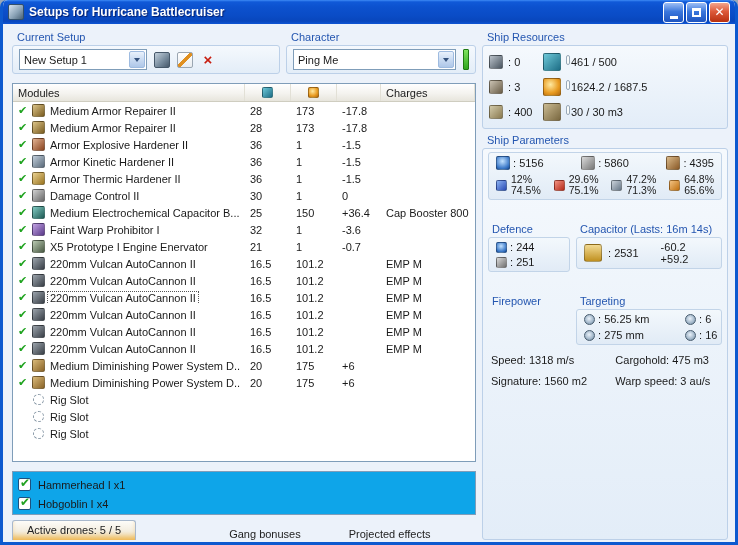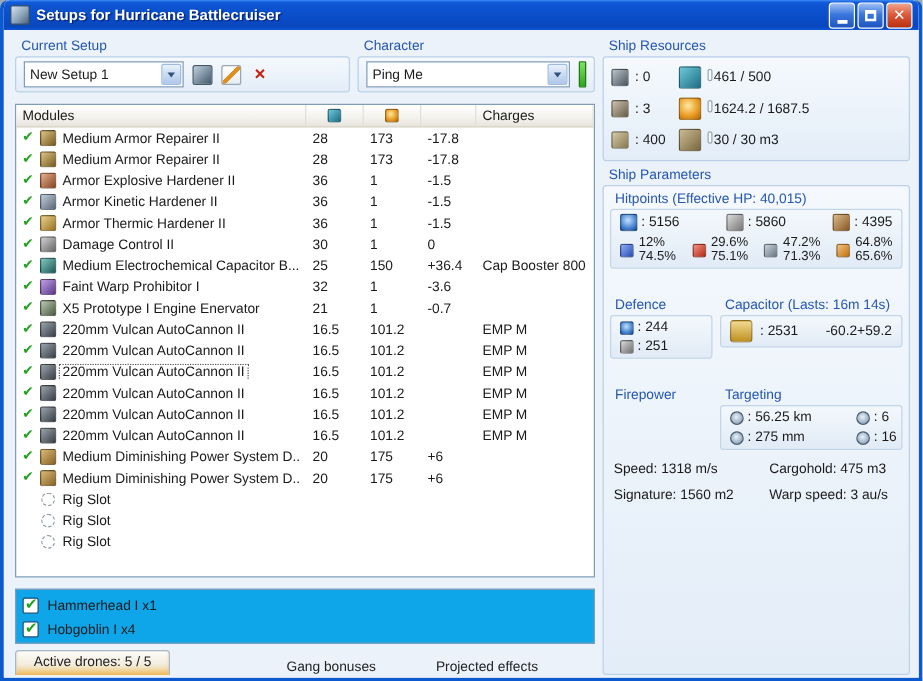--- a/index.html
+++ b/index.html
@@ -153,21 +153,21 @@
   .i-resist-kinetic { background:linear-gradient(135deg,#CAD2DA,#687888); }
   .i-resist-explosive { background:linear-gradient(135deg,#F2C282,#C07010); }
   .two-col { display:flex; gap:6px;margin-top:21px; }
   .sub-narrow { width:82px; flex:0 0 82px; }
   .sub-wide { flex:1; min-width:0; }
   .stack-box { display:flex; flex-direction:column; gap:3px; }
   .i-shield-recharge { background:radial-gradient(circle at 45% 35%,#C2E2FF,#3A78C8 70%,#1A4A90); }
   .i-armor-repair { background:linear-gradient(135deg,#DADADA,#707070); }
   .cap-box { display:flex; align-items:center; gap:6px; }
   .i-capacitor { background:linear-gradient(180deg,#F2DA92,#C09020); border-radius:3px; }
-  .capstack { display:flex; flex-direction:row; line-height:12px; margin-left:16px;justify-content:flex-end; }
+  .capstack { display:flex; flex-direction:column; line-height:12px; margin-left:16px;justify-content:flex-end; }
   .i-volley { background:linear-gradient(135deg,#F2A2A2,#A02020); }
   .i-dps { background:linear-gradient(135deg,#AAAABA,#383848); }
   .targ-box { display:grid; grid-template-columns:97px 1fr; gap:4px 4px; align-items:center; }
   .circ { border-radius:50%; border:1px solid #4A5E70;
     background:radial-gradient(circle at 45% 40%,#EAF2FA,#9AB0C4 65%,#5A7488); }
   .stats { margin-top:8px; display:grid; grid-template-columns:1.2fr 1fr; row-gap:9px; padding:0 3px; }
   .stats span { white-space:nowrap; }
 </style>
 </head>
 <body>
@@ -527,21 +527,20 @@
               </span>
             </div>
           </div>
       </div>
 
       <div class="g-params">
         <div class="glabel">Ship Parameters</div>
         <div class="gbox params-box">
 
           <div>
-            <div class="slabel">Hitpoints (Effective HP: 40,015)</div>
             <div class="sbox">
               <div class="hp-row">
                 <span class="pair">
                     <span class="ic i-shield"></span>
                     <span class="pval">5156</span>
                   </span>
                 <span class="pair">
                     <span class="ic i-armor"></span>
                     <span class="pval">5860</span>
                   </span>

